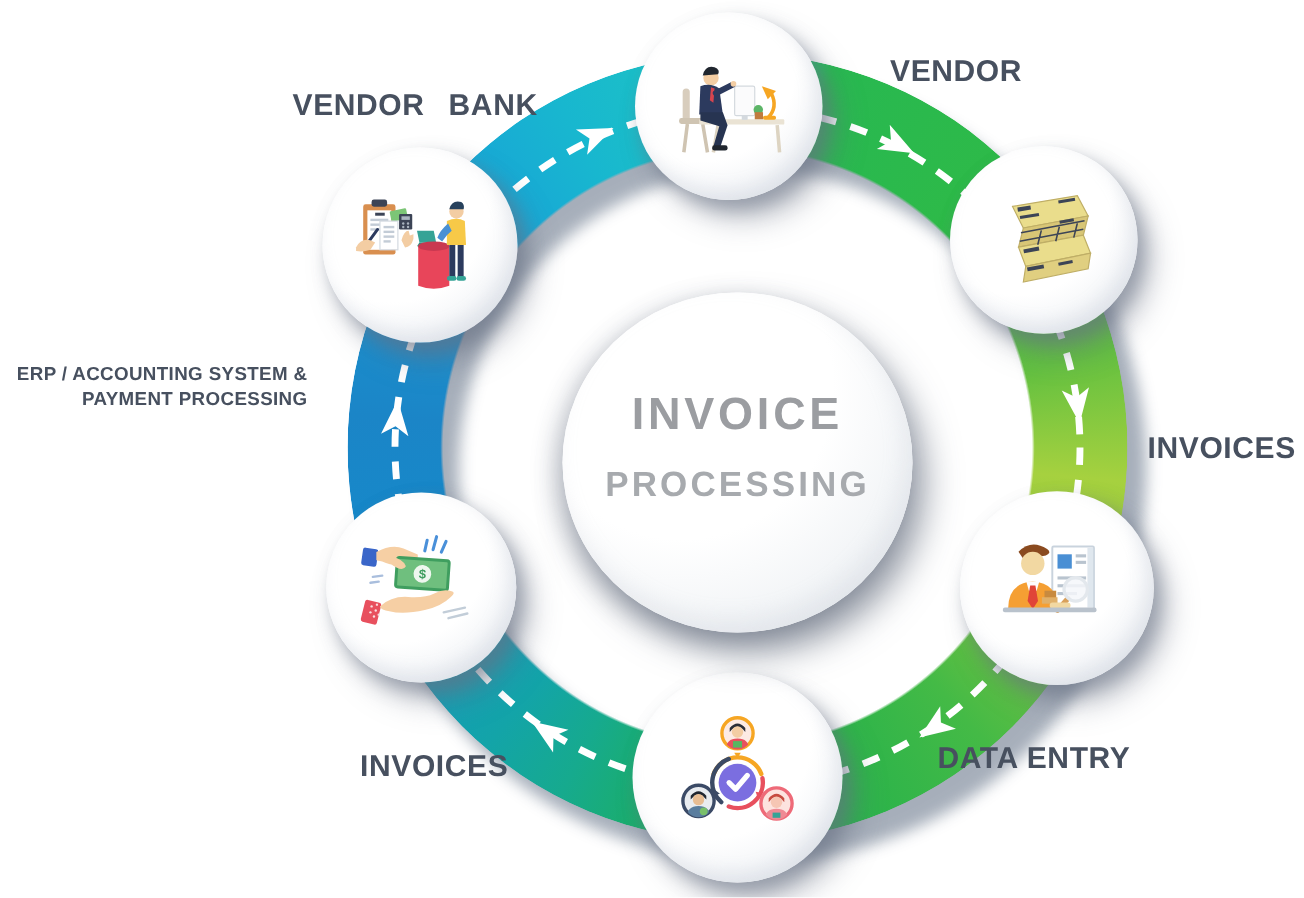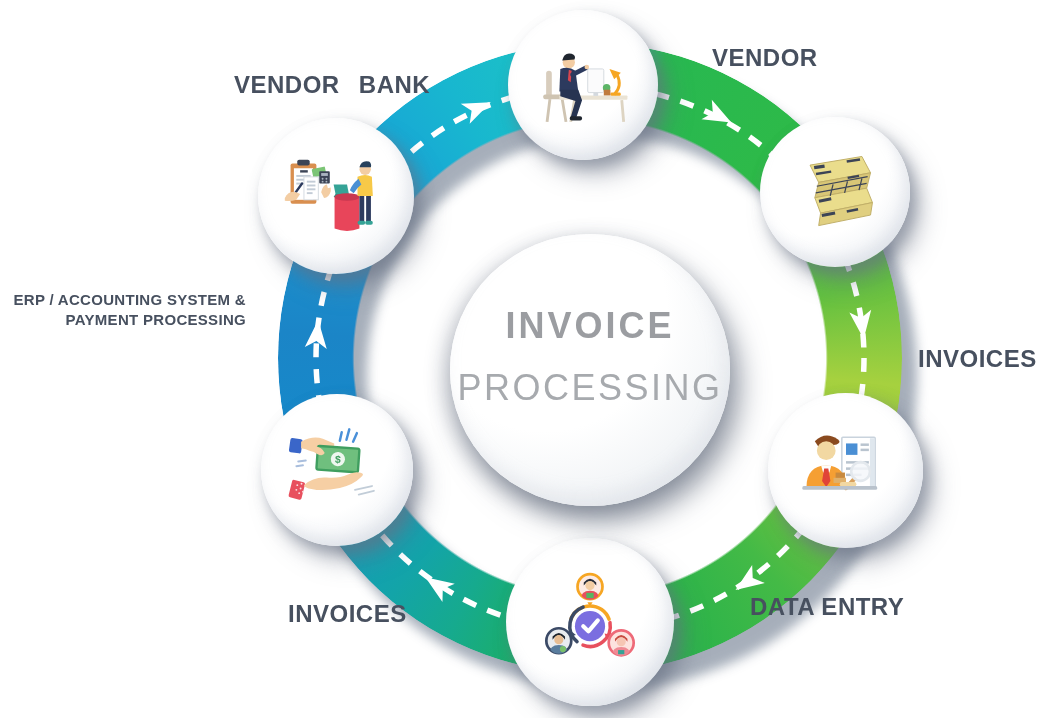--- a/index.html
+++ b/index.html
@@ -38,21 +38,21 @@
   
   .center-circle{
     position:absolute;left:450px;top:234px;width:280px;height:272px;border-radius:50%;z-index:3;
     background:radial-gradient(circle at 34% 28%,#ffffff 45%,#eef1f4 80%,#e3e7eb 100%);
     box-shadow:10px 16px 28px rgba(66,76,96,.55),-6px 6px 20px rgba(66,76,96,.28),
                inset -6px -10px 18px rgba(170,180,195,.18);
     display:flex;flex-direction:column;align-items:center;justify-content:center;
     padding-bottom:26px;box-sizing:border-box;
   }
   .title-1{font-size:36px;font-weight:700;color:#9b9da1;letter-spacing:3px;}
-  .title-2{font-size:36px;font-weight:400;color:#a7aaae;letter-spacing:2.5px;margin-top:20px;}
+  .title-2{font-size:28px;font-weight:700;color:#a7aaae;letter-spacing:2.5px;margin-top:20px;}
   
   .step-label{
     position:absolute;z-index:4;font-weight:700;font-size:24px;color:#47505f;
     letter-spacing:0.5px;white-space:nowrap;
   }
   .label-vendor-bank{left:234px;top:55px;word-spacing:12px;margin-top:16px;}
   .label-vendor{left:712px;top:44px;}
   .label-invoices{left:918px;top:326px;margin-top:19px;}
   .label-data-entry{left:750px;top:593px;}
   .label-approval{left:288px;top:600px;}

